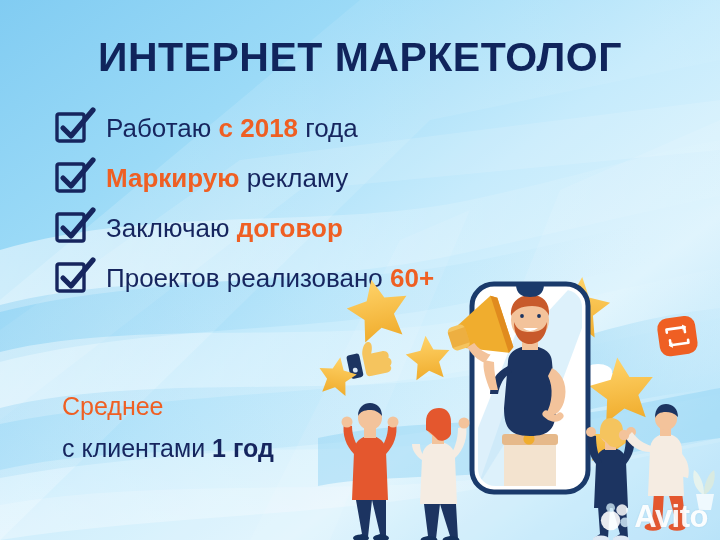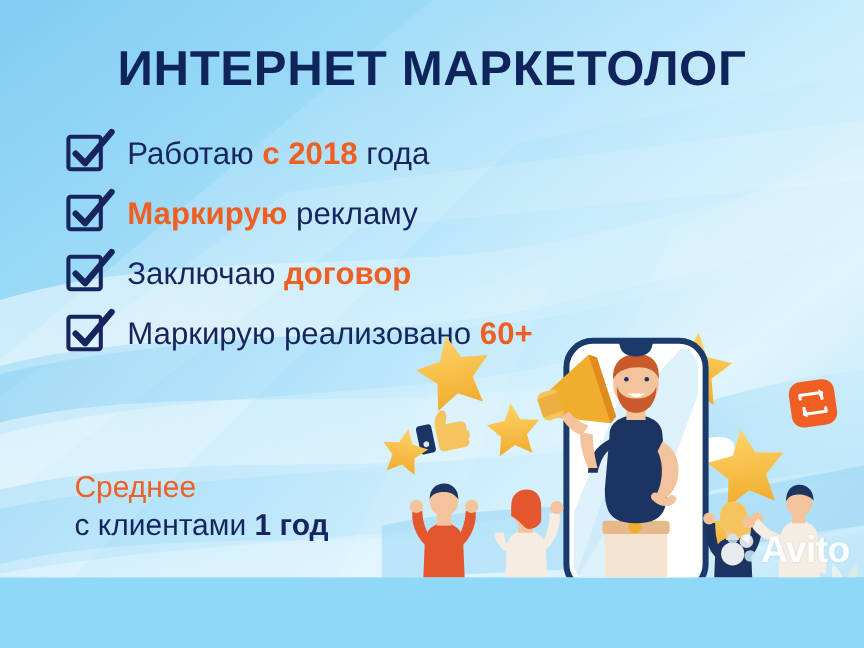--- a/index.html
+++ b/index.html
@@ -2,21 +2,21 @@
 <html><head>
 <meta charset="utf-8">
 <style>
   * { margin:0; padding:0; box-sizing:border-box; }
   html,body { width:720px; height:540px; }
   body {
     font-family:"Liberation Sans","DejaVu Sans",sans-serif;
     overflow:hidden; position:relative; background:#8fd8f8;
   }
   #ad {
-    position:relative; width:720px; height:481px; overflow:hidden;
+    position:relative; width:720px; height:540px; overflow:hidden;
     background:linear-gradient(160deg,#82cdf2 0%,#9ddcf7 22%,#bfe8fb 48%,#d8f1fd 66%,#bde6fa 82%,#a6dcf8 100%);
   }
   .bg-svg { position:absolute; inset:0; width:720px; height:540px; }
   .content { position:absolute; inset:0; }
 
   
   .title {
     position:absolute; left:0; right:0; top:34px;
     text-align:center; color:#10245c;
     font-size:41px; font-weight:bold; letter-spacing:0.5px;
@@ -37,21 +37,21 @@
   .hl { color:#ef5f23; font-weight:bold; }
 
   
   .bottom-block { position:absolute; left:62px; top:393px; }
   .bb-l1, .bb-l2 {
     color:#ef5f23; font-weight:normal; font-size:25px; line-height:1.08;
     white-space:nowrap;
   }
   .bb-l3 {
     color:#16255e; font-size:25px; line-height:1.18; white-space:nowrap;
-    margin-top:4px;
+    margin-top:14px;
   }
   .bb-l3 b { font-weight:bold; color:#16255e; }
 
   
   .illus { position:absolute; left:318px; top:268px; width:402px; height:272px; }
   .illus svg { width:100%; height:100%; display:block; }
 
   
   .avito {
     position:absolute; right:12px; bottom:8px;
@@ -152,21 +152,21 @@
         <span class="check-text"><span>Заключаю </span><span class="hl">договор</span><span></span></span>
       </div>
 
       <div class="check-row">
         <span class="check-ico">
           <svg viewBox="0 0 42 42">
             <rect x="3" y="9" width="27" height="27" rx="2" fill="none" stroke="#16255e" stroke-width="3.4"></rect>
             <path d="M9 23 L17 31 L39 5" fill="none" stroke="#16255e" stroke-width="5.2" stroke-linecap="round" stroke-linejoin="round"></path>
           </svg>
         </span>
-        <span class="check-text"><span>Маркирую реализовано </span><span class="hl">60+</span><span></span></span>
+        <span class="check-text"><span>Проектов реализовано </span><span class="hl">60+</span><span></span></span>
       </div>
 
     </div>
 
     <div class="bottom-block">
       <div class="bb-l1">Среднее</div>
       <div class="bb-l3"><span>с клиентами </span><b>1 год</b></div>
     </div>
 
     <div class="illus">

